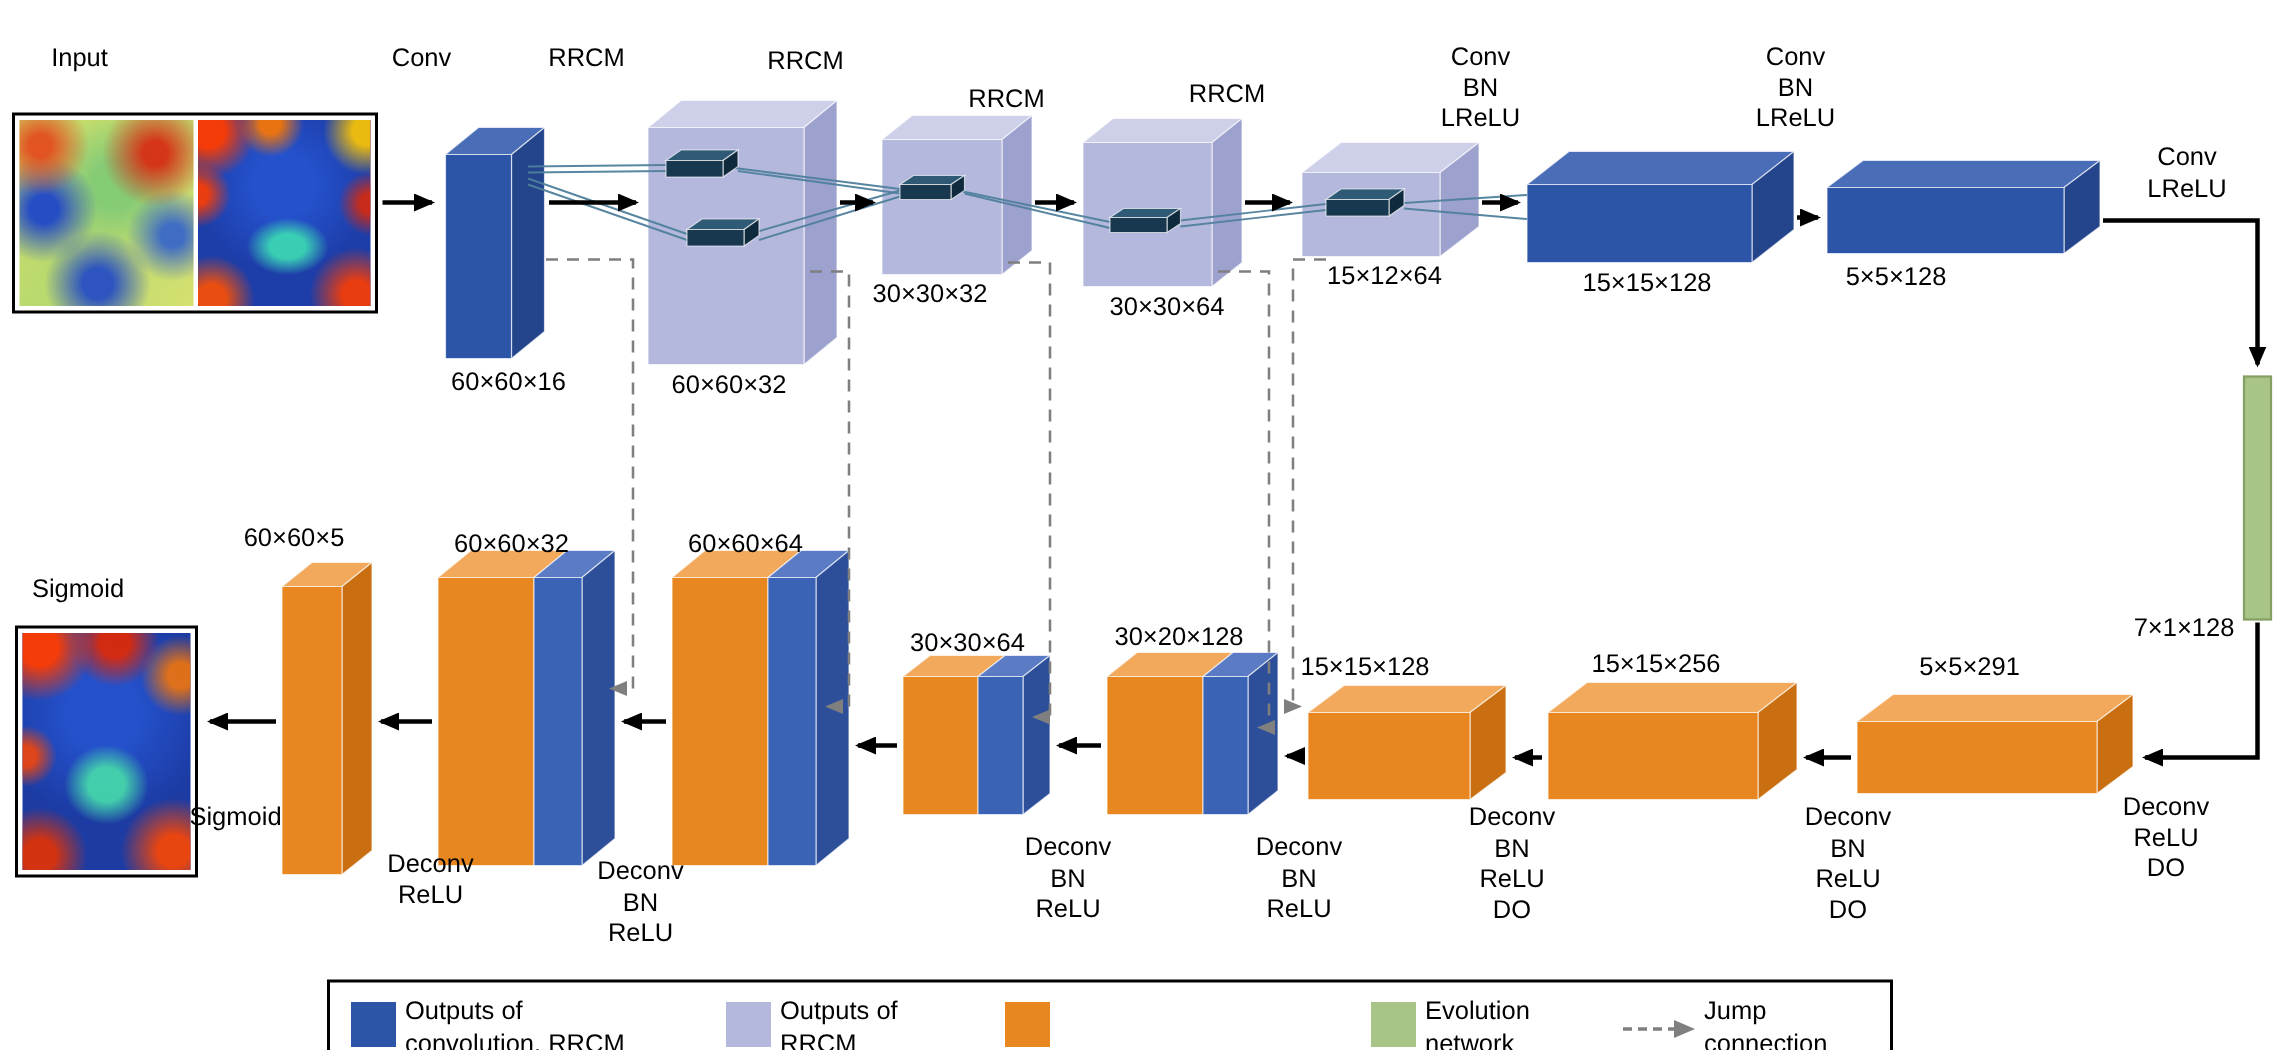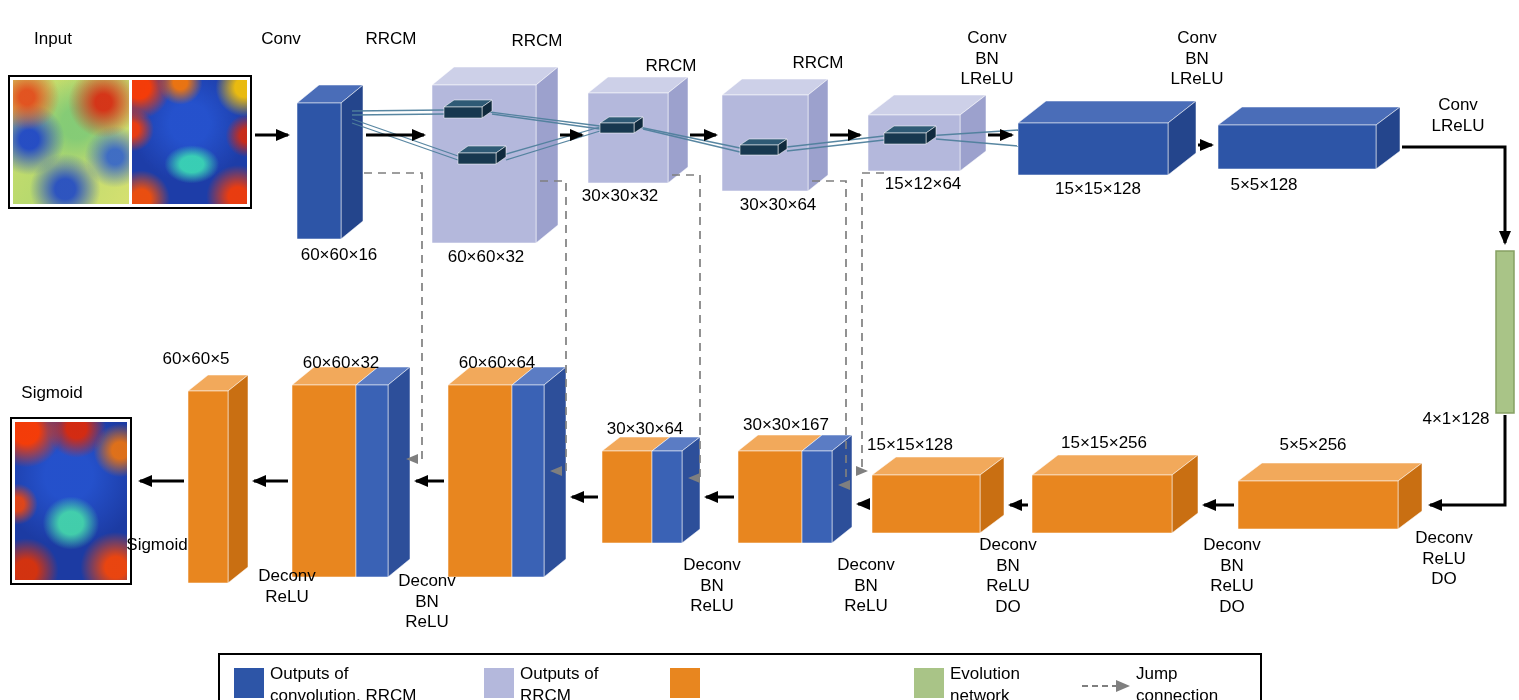--- a/index.html
+++ b/index.html
@@ -289,26 +289,26 @@
 LReLU</div>
 
   <div class="lbl" style="left:339px;top:222px">60×60×16</div>
   <div class="lbl" style="left:486px;top:224px">60×60×32</div>
   <div class="lbl" style="left:620px;top:163px">30×30×32</div>
   <div class="lbl" style="left:778px;top:172px">30×30×64</div>
   <div class="lbl" style="left:923px;top:151px">15×12×64</div>
   <div class="lbl" style="left:1098px;top:156px">15×15×128</div>
   <div class="lbl" style="left:1264px;top:152px">5×5×128</div>
 
-  <div class="lbl" style="left:1456px;top:386px">4×1×128</div>
-
-  <div class="lbl" style="left:1313px;top:412px">5×5×256</div>
+  <div class="lbl" style="left:1456px;top:386px">7×1×128</div>
+
+  <div class="lbl" style="left:1313px;top:412px">5×5×291</div>
   <div class="lbl" style="left:1104px;top:410px">15×15×256</div>
   <div class="lbl" style="left:910px;top:412px">15×15×128</div>
-  <div class="lbl" style="left:786px;top:392px">30×30×167</div>
+  <div class="lbl" style="left:786px;top:392px">30×20×128</div>
   <div class="lbl" style="left:645px;top:396px">30×30×64</div>
   <div class="lbl" style="left:497px;top:330px">60×60×64</div>
   <div class="lbl" style="left:341px;top:330px">60×60×32</div>
   <div class="lbl" style="left:196px;top:326px">60×60×5</div>
 
   <div class="lbl" style="left:1444px;top:505px">Deconv
 ReLU
 DO</div>
   <div class="lbl" style="left:1232px;top:512px">Deconv
 BN

